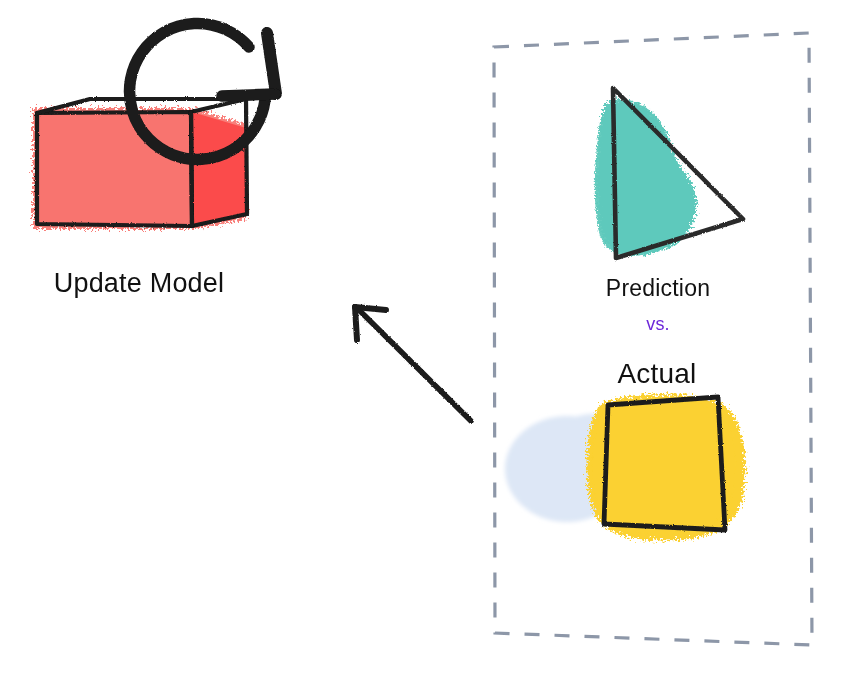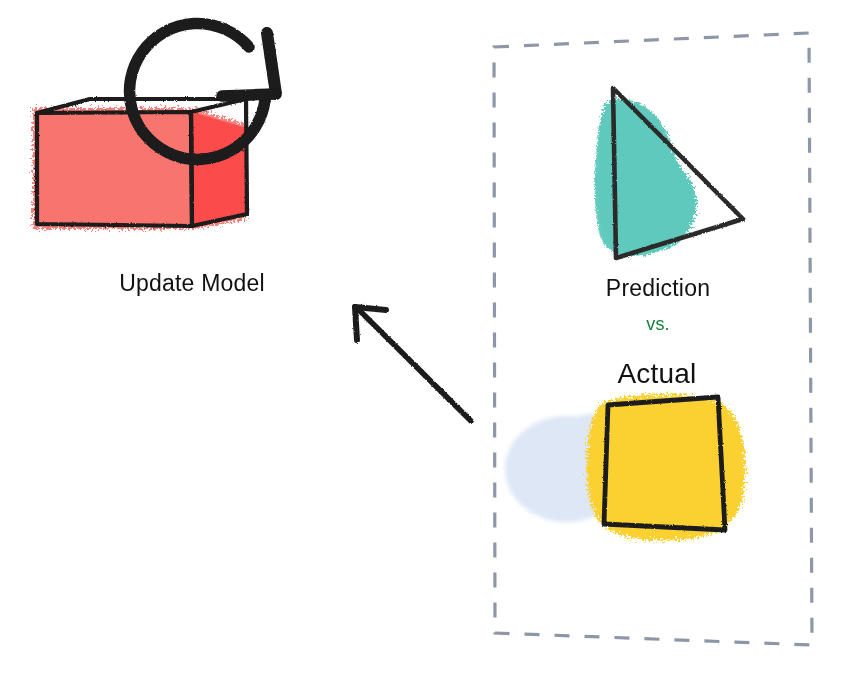--- a/index.html
+++ b/index.html
@@ -24,41 +24,40 @@
     height: 683px;
   }
   .label {
     position: absolute;
     text-align: center;
     white-space: nowrap;
     color: #111111;
     letter-spacing: 0.2px;
   }
   #update-model-label {
-    left: 8px;
+    left: 0px;
     top: 268px;
     width: 278px;
-    font-size: 23px;
+    font-size: 27px;
     line-height: 30px;
-    padding-left: 45px;
   }
   #prediction-label {
     left: 560px;
     top: 273px;
     width: 196px;
     font-size: 23px;
     line-height: 30px;
   }
   #vs-label {
     left: 575px;
     top: 312px;
     width: 166px;
     font-size: 18px;
     line-height: 24px;
-    color: #15803d;
+    color: #6d28d9;
   }
   #actual-label {
     left: 577px;
     top: 359px;
     width: 160px;
     font-size: 28px;
     line-height: 30px;
   }
 </style>
 </head>

